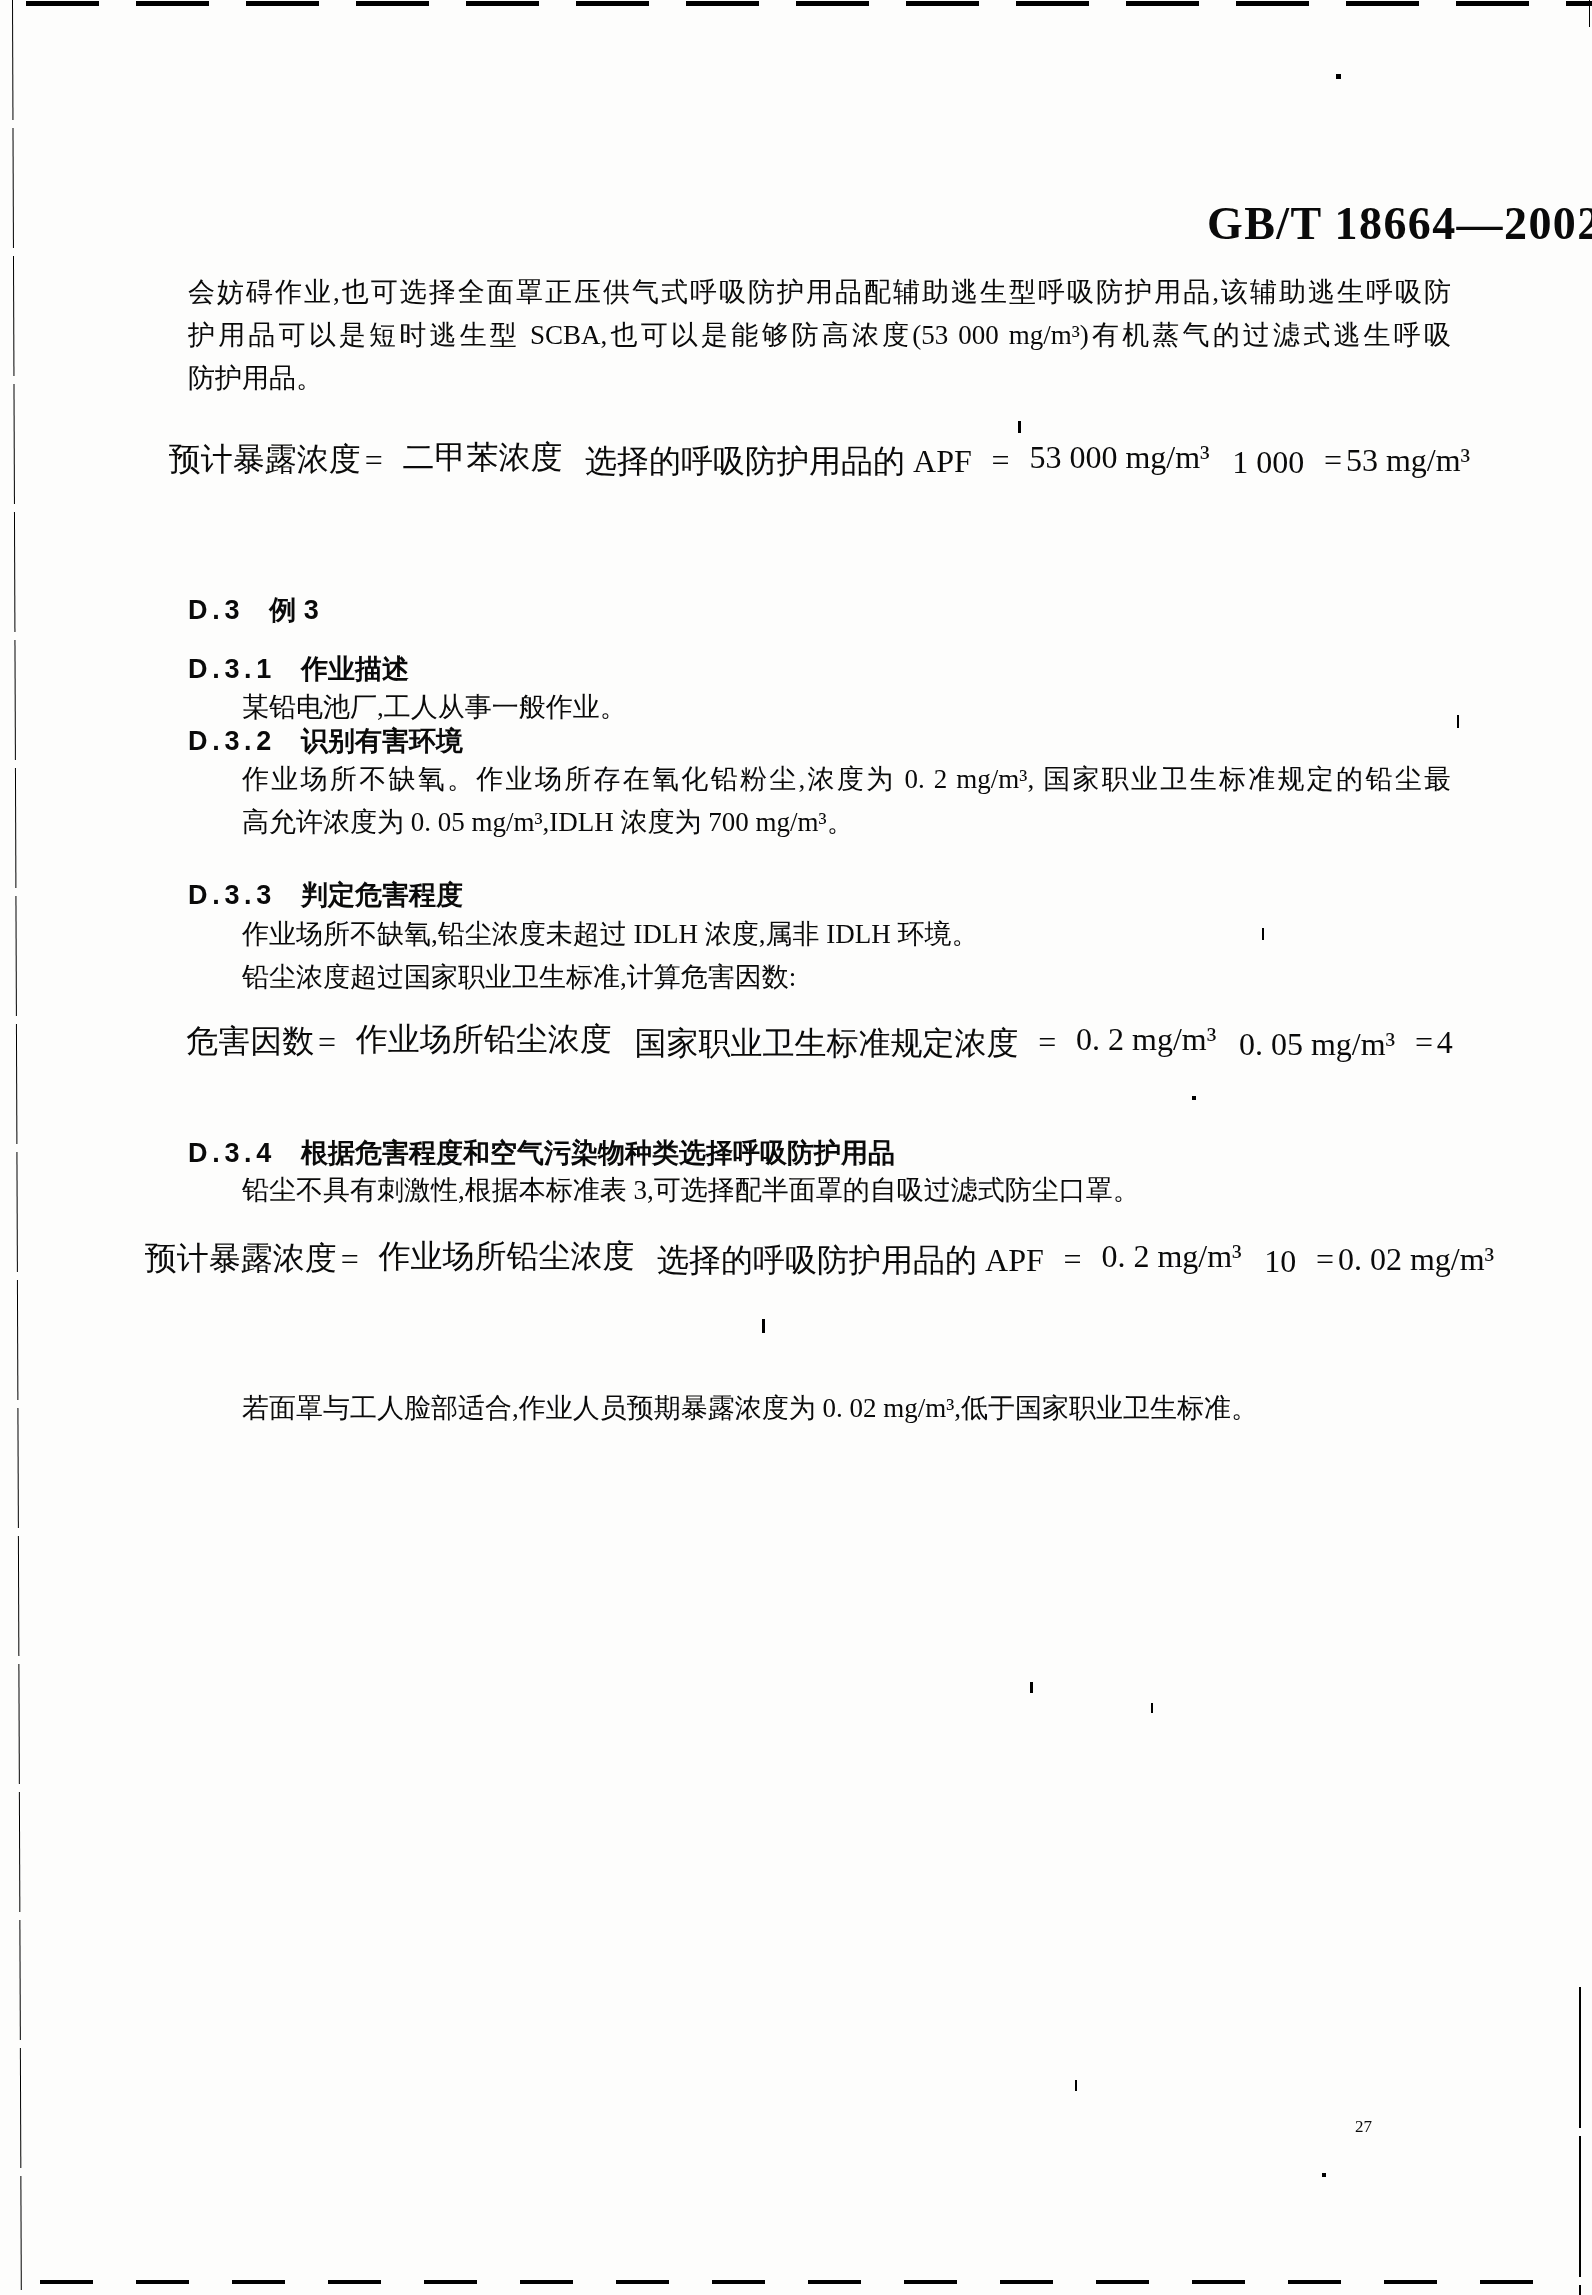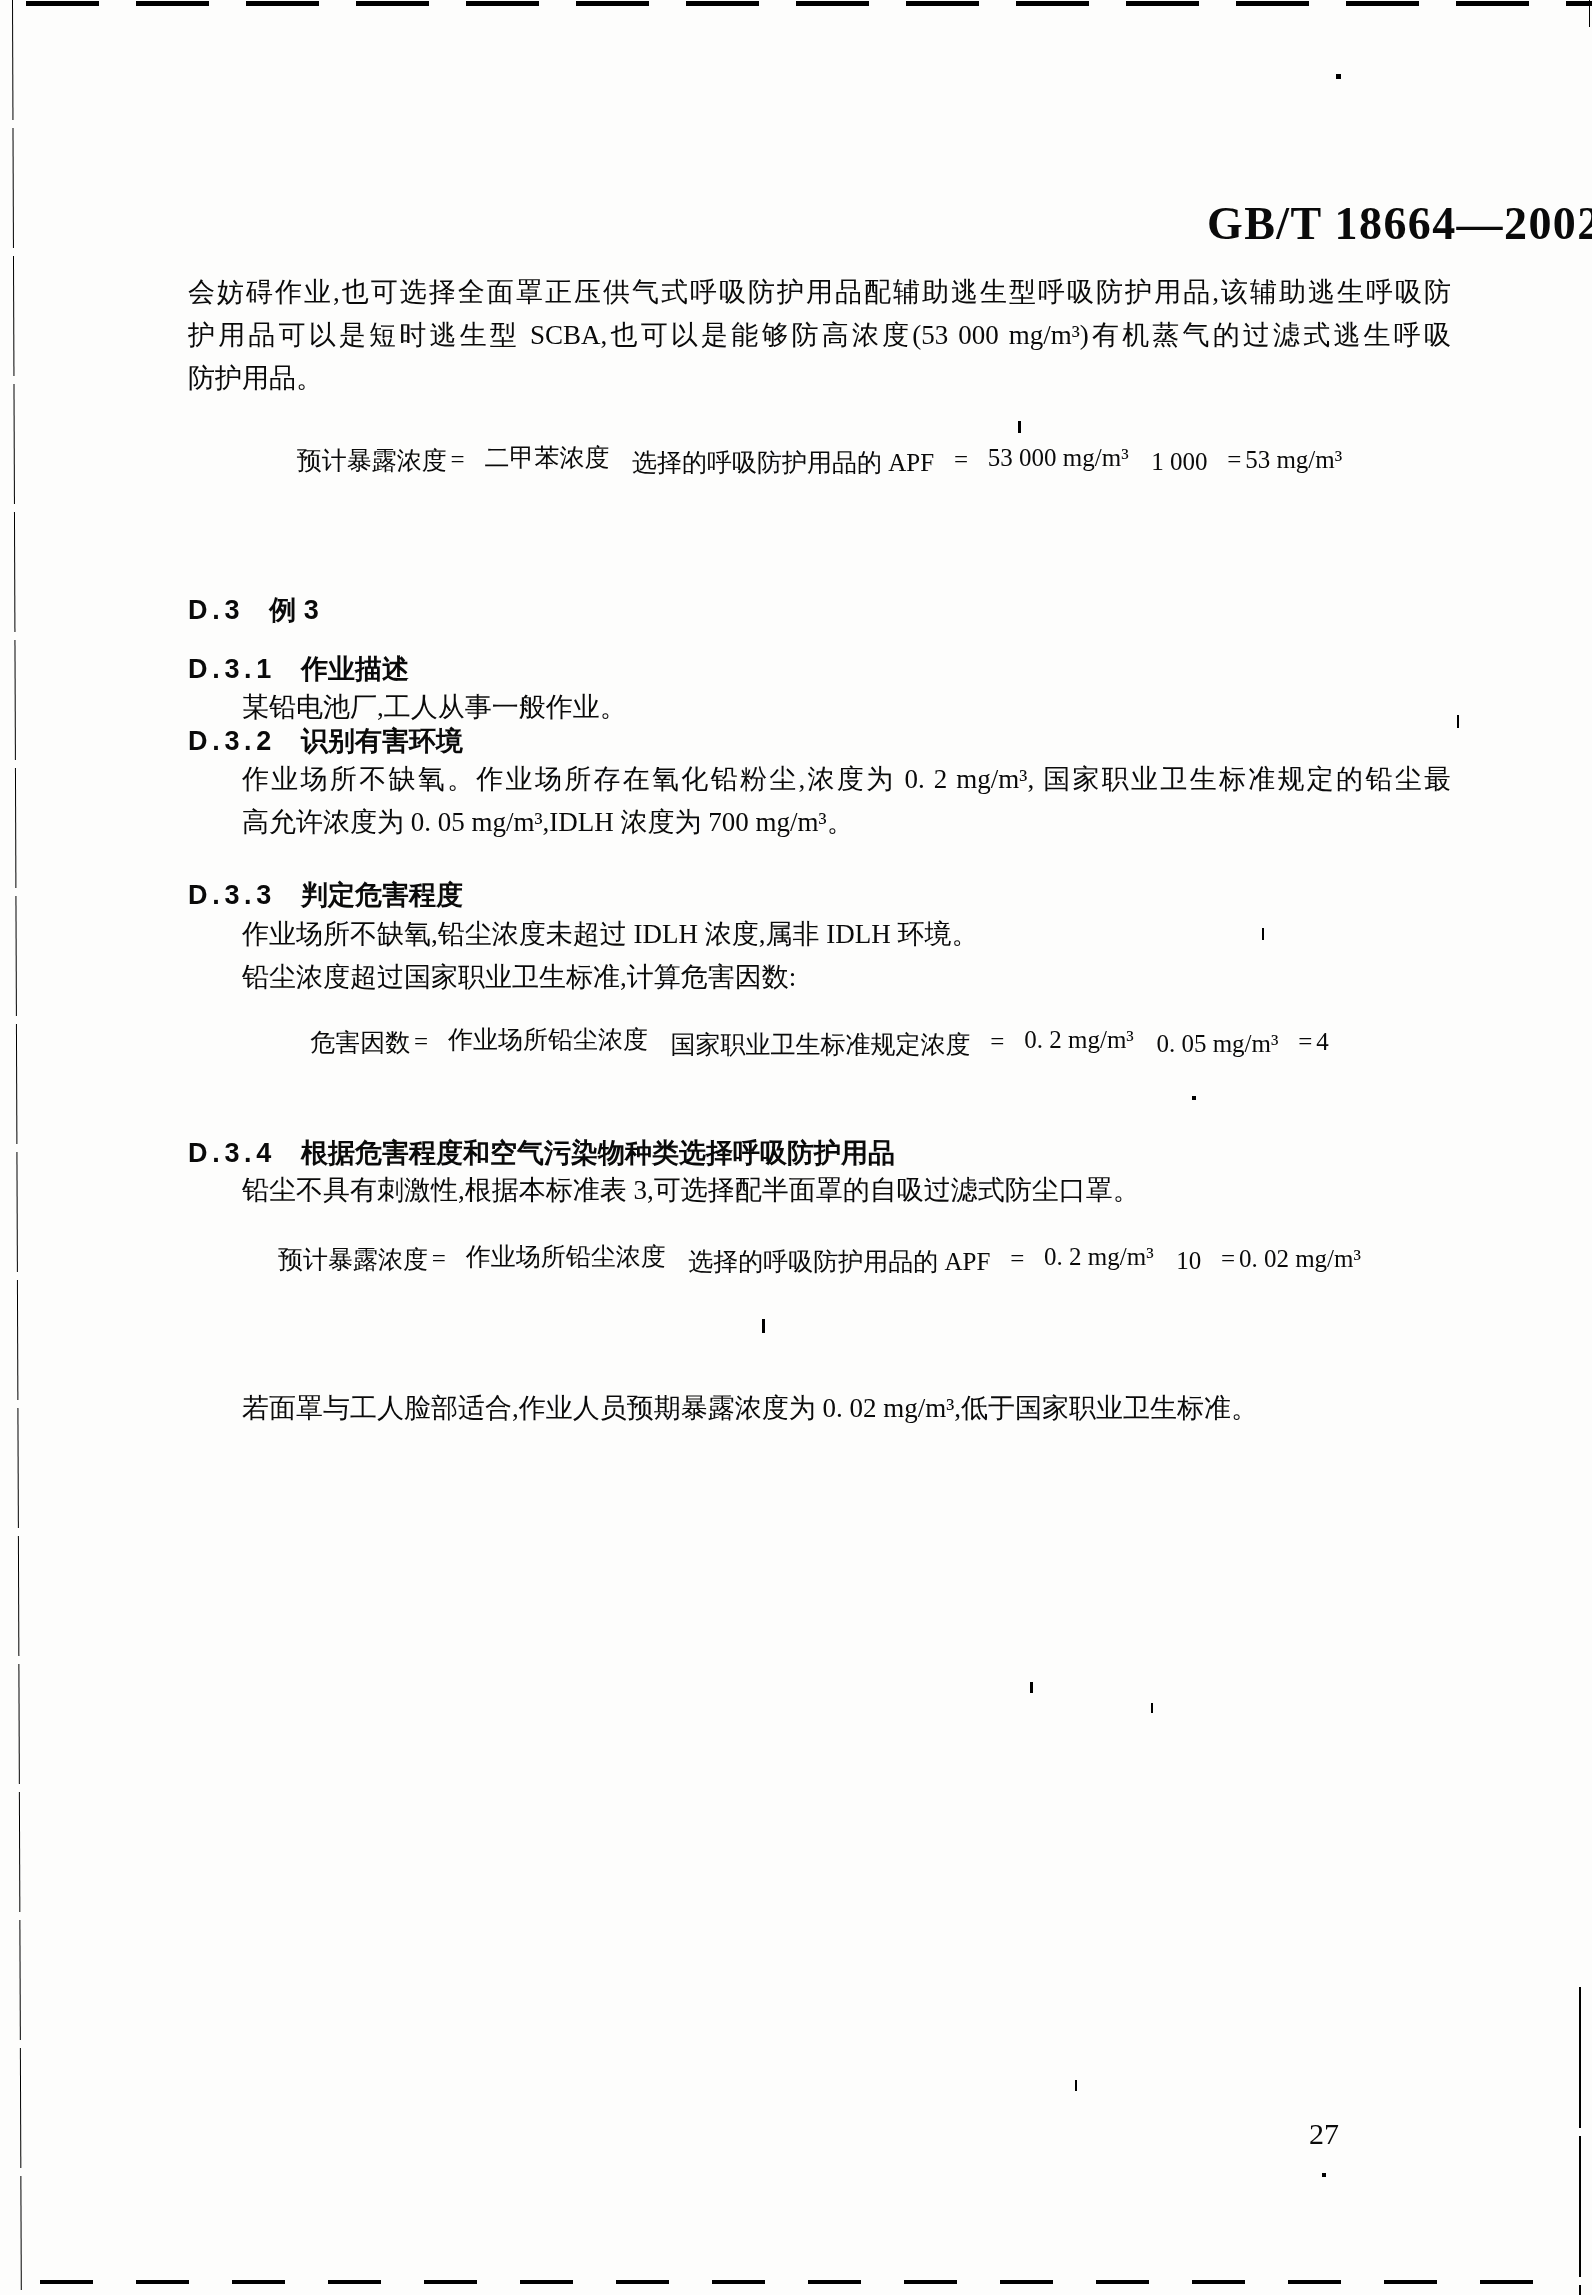--- a/index.html
+++ b/index.html
@@ -59,32 +59,32 @@
     font-family:"Liberation Sans", sans-serif;
     font-weight:bold; font-size:27px;
     white-space:nowrap;
   }
   .h-num { letter-spacing:4.7px; margin-right:25px; }
 
   
   .formula {
     position:absolute; left:188px; width:1263px;
     display:flex; justify-content:center; align-items:center;
-    font-size:25px; font-family:"Liberation Serif", serif;
+    font-size:32px; font-family:"Liberation Serif", serif;
     white-space:nowrap;
   }
   .f-eq { margin:0 3.8px; }
   .frac { display:inline-flex; flex-direction:row; align-items:flex-end; margin:0 4.7px; }
   .frac .num { padding:0 11.3px 4.7px 11.3px; }
   .frac .bar { align-self:stretch; height:3.8px; background:#0a0a0a; }
   .frac .den { padding:4.7px 11.3px 0 11.3px; }
 
   .page-number {
-    position:absolute; left:1309px; top:2117px;
-    font-size:30px; font-family:"Liberation Serif", serif;
+    position:absolute; left:1355px; top:2117px;
+    font-size:17px; font-family:"Liberation Serif", serif;
   }
 </style>
 </head>
 <body>
 
 <div class="page">
 
   <div class="artifact top-border"></div>
   <div class="artifact left-border"></div>
   <div class="artifact right-border"></div>

